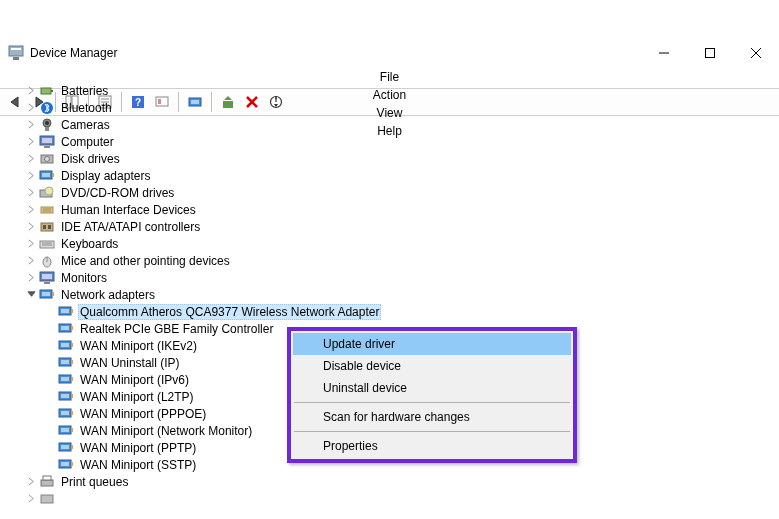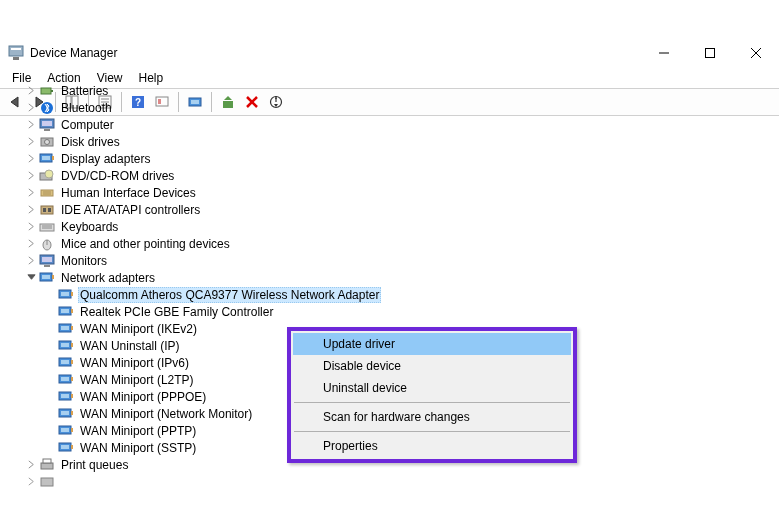--- a/index.html
+++ b/index.html
@@ -2,21 +2,21 @@
 <html><head>
 <meta charset="utf-8">
 <style>
   * { box-sizing: border-box; font-family: "Segoe UI", Tahoma, sans-serif; }
   body { margin:0; width:779px; height:519px; background:#fff; overflow:hidden; font-size:12px; color:#000; position:relative;}
   .titlebar { height:30px; display:flex; align-items:center; padding:0 0 0 8px; border-bottom:0;margin-top:38px; }
   .titlebar .icon { width:16px; height:16px; margin-right:6px; }
   .titlebar .title { flex:0 0 auto; font-size:12px; }
   .titlebar .spacer { flex:1; }
   .winbtn { width:46px; height:30px; display:flex; align-items:center; justify-content:center; }
-  .menubar { height:20px; display:flex; align-items:center; padding:0 4px; gap:0; }
+  .menubar { height:20px; display:flex; align-items:center; padding:0 4px; gap:0;flex-direction:column; }
   .menubar .menuitem { padding:2px 8px; font-size:12px; }
   .toolbar { height:28px; border-top:1px solid #d0d0d0; border-bottom:1px solid #d0d0d0; display:flex; align-items:center; padding:0 4px; gap:2px; background:#fdfdfd;}
   .toolbar .tbbtn { width:22px; height:22px; display:flex; align-items:center; justify-content:center; border:1px solid transparent; }
   .toolbar .sep { width:1px; height:20px; background:#c0c0c0; margin:0 3px; }
   .content { position:absolute; top:78px; left:0; right:0; bottom:0; overflow-y:scroll; padding:4px 0 4px 4px; }
   .node { display:flex; align-items:center; height:17px; white-space:nowrap; }
   .node .expander { width:16px; height:16px; display:flex; align-items:center; justify-content:center; flex-shrink:0; }
   .node .expander svg { width:9px; height:9px; }
   .indent { width:19px; flex-shrink:0; }
   .node .nicon { width:16px; height:16px; margin-right:4px; flex-shrink:0; display:flex; align-items:center; justify-content:center;}
@@ -174,20 +174,36 @@
       </span>
     <span class="nicon">
         <svg width="16" height="16">
           <circle cx="8" cy="8" r="6" fill="#1a6fd8"></circle>
           <path d="M6 4 L10 10 L8 12 L8 4 L10 6 L6 12" fill="none" stroke="#fff" stroke-width="1"></path>
         </svg>
       </span>
     <span class="label">Bluetooth</span>
   </div>
 
+  <div class="node">
+    <span class="indent"></span>
+    <span class="expander">
+        <svg viewBox="0 0 10 10">
+          <path d="M2 1 L7 5 L2 9" fill="none" stroke="#888"></path>
+        </svg>
+      </span>
+    <span class="nicon">
+        <svg width="16" height="16">
+          <circle cx="8" cy="6" r="4" fill="#888" stroke="#555"></circle>
+          <circle cx="8" cy="6" r="2" fill="#333"></circle>
+          <rect x="6" y="10" width="4" height="4" fill="#888"></rect>
+        </svg>
+      </span>
+    <span class="label">Cameras</span>
+  </div>
 
   <div class="node">
     <span class="indent"></span>
     <span class="expander">
         <svg viewBox="0 0 10 10">
           <path d="M2 1 L7 5 L2 9" fill="none" stroke="#888"></path>
         </svg>
       </span>
     <span class="nicon">
         <svg width="16" height="16">

